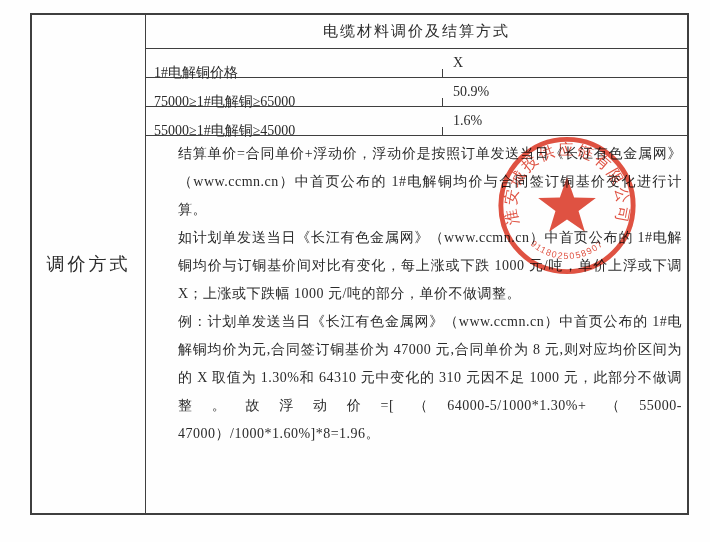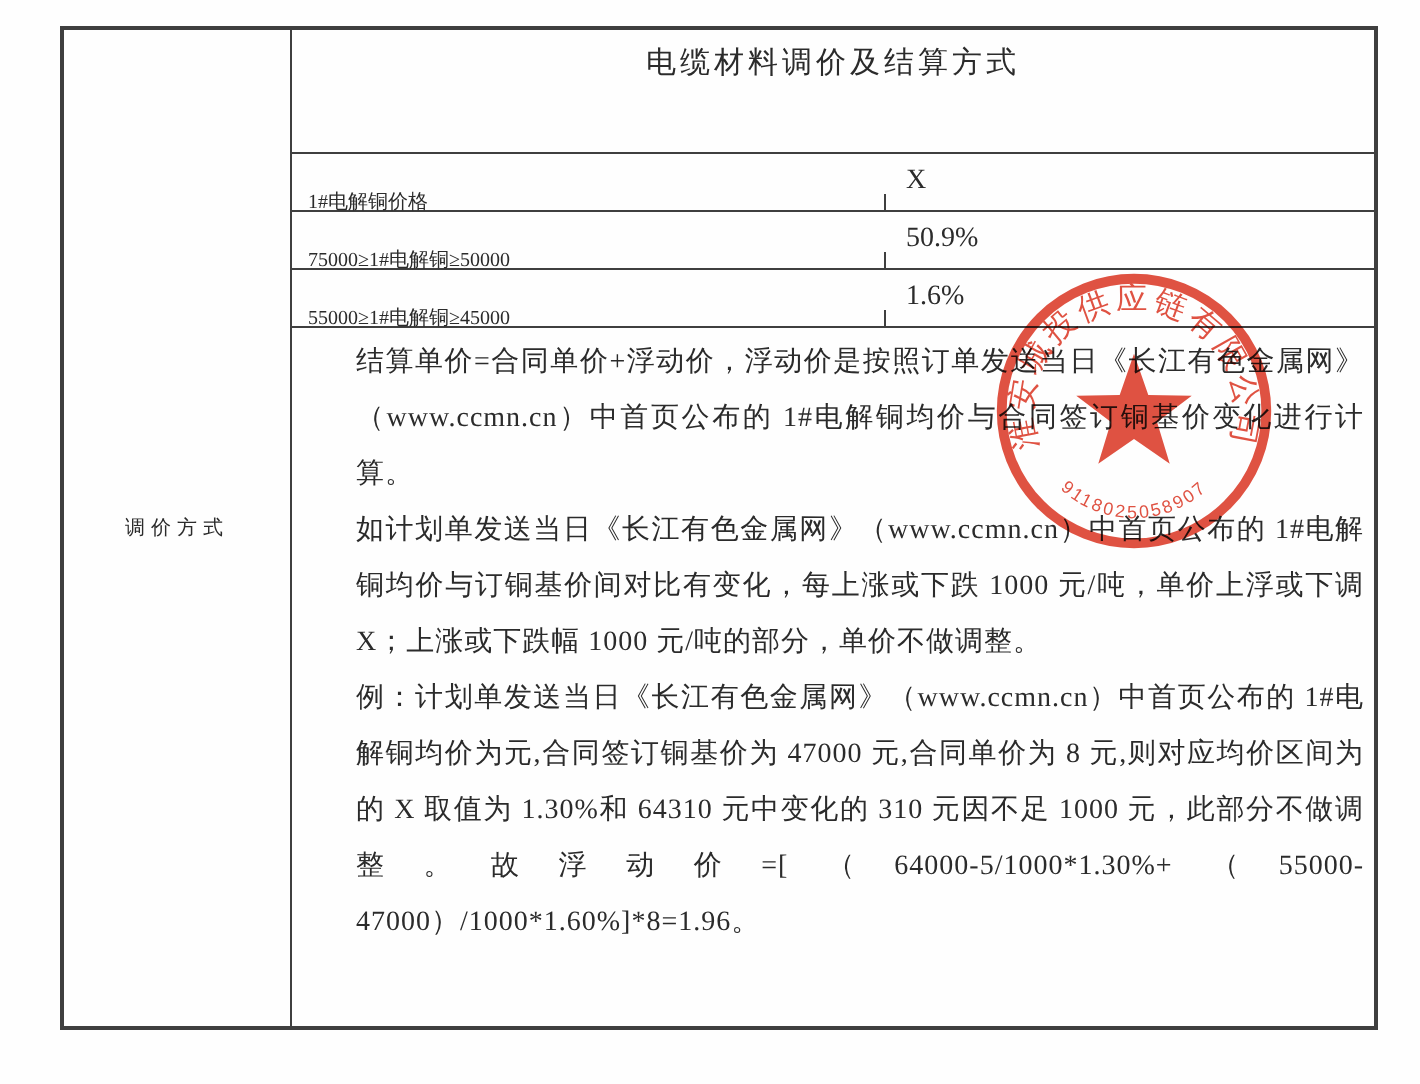--- a/index.html
+++ b/index.html
@@ -26,53 +26,53 @@
     background: transparent;
   }
   .left-cell {
     width: 114px;
     border-right: 1px solid #3f3f3f;
     display: flex;
     align-items: center;
     justify-content: center;
   }
   .row-label {
-    font-size: 10px;
+    font-size: 18px;
     letter-spacing: 3px;
     font-weight: 500;
     white-space: nowrap;
   }
   .right-cell {
     flex: 1;
     display: flex;
     flex-direction: column;
     min-width: 0;
   }
   .header-cell {
-    height: 62px;
+    height: 34px;
     border-bottom: 1px solid #3f3f3f;
     text-align: center;
     padding-top: 7px;
   }
   .table-title {
     font-size: 15px;
     letter-spacing: 2px;
   }
   .rate-row {
     display: flex;
     height: 29px;
     border-bottom: 1px solid #3f3f3f;
   }
   .rate-range {
     width: 297px;
     border-right: 1px solid #3f3f3f;
     display: flex;
     align-items: center;
     padding-left: 8px;
-    font-size: 10px;
+    font-size: 14px;
     margin-top: 20px;
   }
   .rate-value {
     flex: 1;
     display: flex;
     align-items: center;
     padding-left: 10px;
     font-size: 14px;
   }
   .paragraphs {
@@ -114,21 +114,21 @@
       <div class="header-cell">
         <span class="table-title">电缆材料调价及结算方式</span>
       </div>
 
       <div class="rate-table">
         <div class="rate-row">
           <div class="rate-range">1#电解铜价格</div>
           <div class="rate-value">X</div>
         </div>
         <div class="rate-row">
-          <div class="rate-range">75000≥1#电解铜≥50000</div>
+          <div class="rate-range">75000≥1#电解铜≥65000</div>
           <div class="rate-value">50.9%</div>
         </div>
         <div class="rate-row">
           <div class="rate-range">55000≥1#电解铜≥45000</div>
           <div class="rate-value">1.6%</div>
         </div>
       </div>
 
       <div class="paragraphs">
         <p class="para">结算单价=合同单价+浮动价，浮动价是按照订单发送当日《长江有色金属网》（www.ccmn.cn）中首页公布的 1#电解铜均价与合同签订铜基价变化进行计算。</p>

